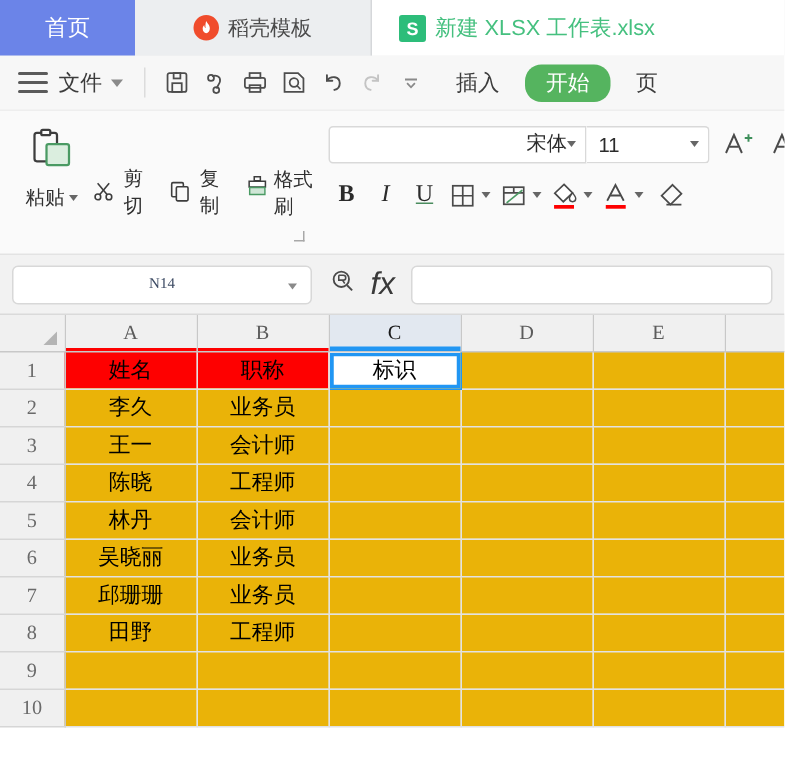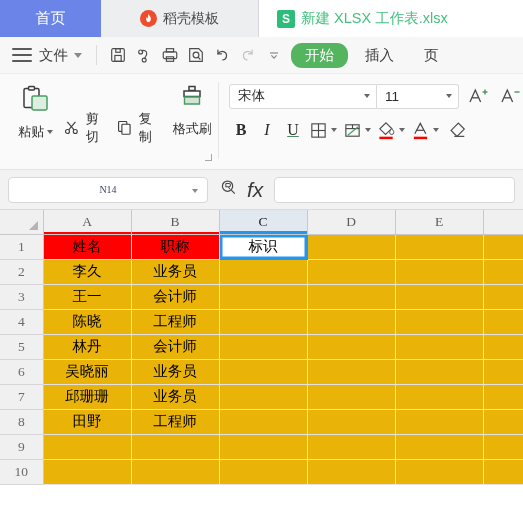--- a/index.html
+++ b/index.html
@@ -25,21 +25,21 @@
     justify-content: center;
     gap: 6px;
     font-size: 14px;
     padding: 0 16px;
     position: relative;
     white-space: nowrap;
   }
   .tab-home {
     background: #6b84e8;
     color: #ffffff;
-    width: 101px;
+    width: 90px;
     font-size: 15px;
   }
   .tab-docer {
     background: #eceef0;
     color: #4a4a4a;
     width: 158px;
     border-right: 1px solid #d5d7da;
   }
   .tab-file {
     background: #ffffff;
@@ -145,21 +145,21 @@
   .clip-col {
     display: flex; flex-direction: row; justify-content: center;
     padding-top: 6px; gap: 7px;
   }
   .clip-row {
     display: flex; align-items: center; gap: 5px;
     font-size: 13px; color: #2f2f2f;
   }
   .fmt-btn {
     width: 56px;
-    display: flex; flex-direction: column; align-items: center;
+    display: flex; flex-direction: row; align-items: center;
     padding-top: 4px; margin-left: 4px;
   }
   .fmt-label { font-size: 13px; color: #2f2f2f; margin-top: 4px; }
   .grp-corner {
     position: absolute; right: 6px; bottom: 8px;
     width: 7px; height: 7px;
     border-right: 1px solid #a8a8a8;
     border-bottom: 1px solid #a8a8a8;
   }
   .grp-div {
@@ -173,21 +173,21 @@
   }
   .font-row1 { display: flex; align-items: center; gap: 0px; }
   .font-name-box, .font-size-box {
     height: 25px;
     background: #ffffff;
     border: 1px solid #d9d9d9;
     display: flex; align-items: center;
     padding: 0 6px 0 8px;
     font-size: 13.5px; color: #2b2b2b;
   }
-  .font-name-box { width: 148px; border-radius: 3px 0 0 3px; justify-content: space-between; }
+  .font-name-box { width: 172px; border-radius: 3px 0 0 3px; justify-content: flex-end; }
   .font-size-box { width: 82px; border-left: none; border-radius: 0 3px 3px 0; justify-content: space-between;}
   .aa-btn {
     width: 26px; height: 26px; margin-left: 6px;
     display: flex; align-items: center; justify-content: center;
     position: relative;
   }
   .font-row2 { display: flex; align-items: center; gap: 2px; }
   .fbtn {
     height: 26px; min-width: 24px;
     display: flex; align-items: center; justify-content: center;
@@ -386,22 +386,22 @@
       <path d="M14.5 4.5 L14.5 8.7 L10.5 8.7"></path>
     </svg>
   </div>
   <div class="qicon">
     <svg width="14" height="14" viewBox="0 0 14 14" fill="none" stroke="#8a8a8a" stroke-width="1.2">
       <line x1="3" y1="5" x2="11" y2="5"></line>
       <path d="M4.4 7.4 L7 10.2 L9.6 7.4"></path>
     </svg>
   </div>
 
+  <div class="ribbon-tab">插入</div>
   <div class="ribbon-tab active">开始</div>
-  <div class="ribbon-tab">插入</div>
   <div class="ribbon-tab">页</div>
 </div>
 
 <div class="ribbon">
 
   <div class="grp-clip">
     <div class="paste-btn">
       <svg width="34" height="34" viewBox="0 0 34 34" fill="none">
         <rect x="5" y="4.5" width="15" height="19" rx="1.6" stroke="#3d3d3d" stroke-width="1.5"></rect>
         <rect x="9.5" y="2.5" width="6" height="3.6" rx="1" stroke="#3d3d3d" stroke-width="1.5" fill="#fafafa"></rect>

